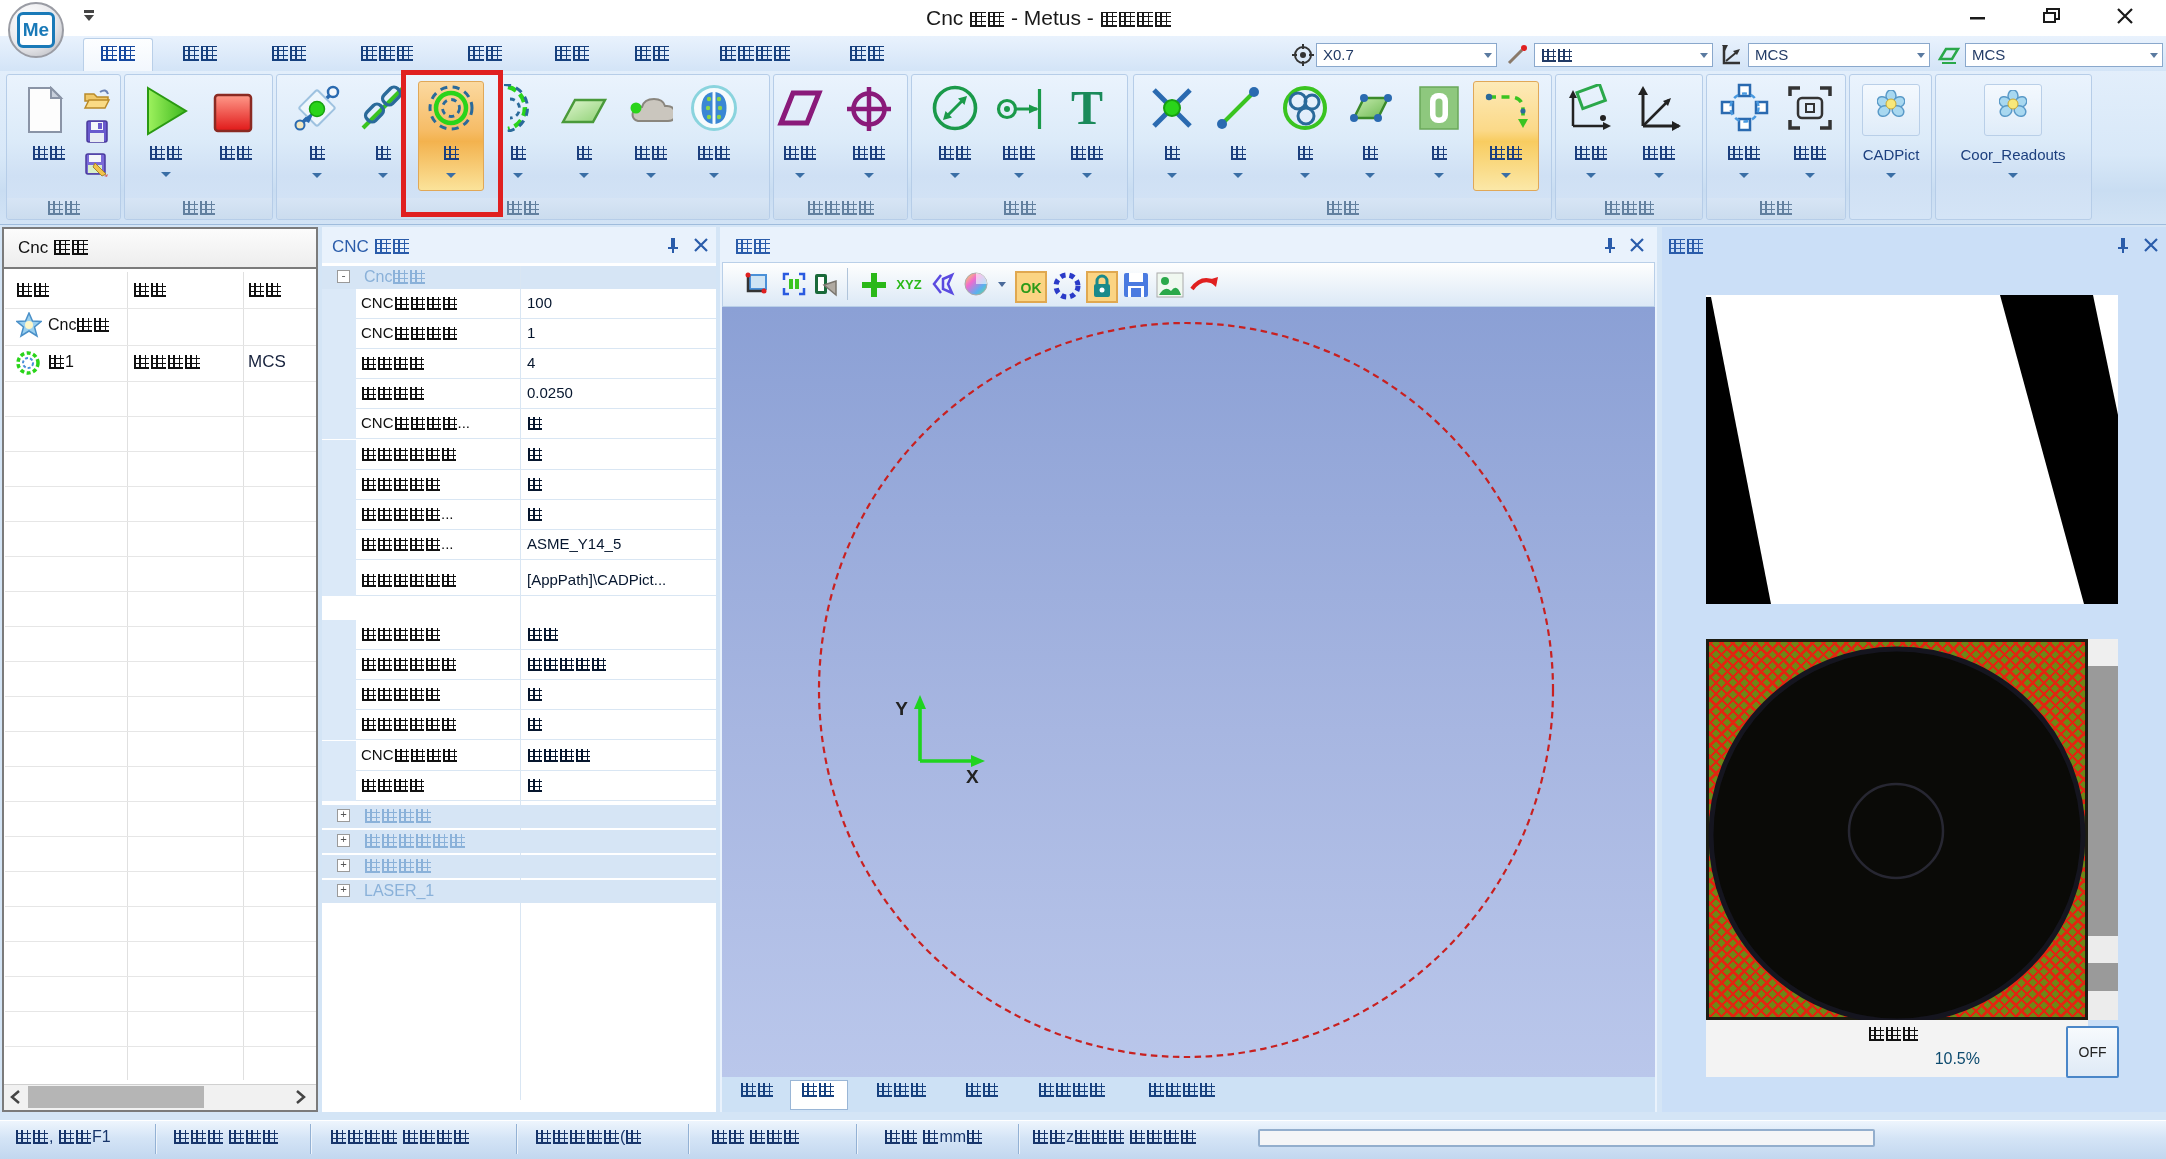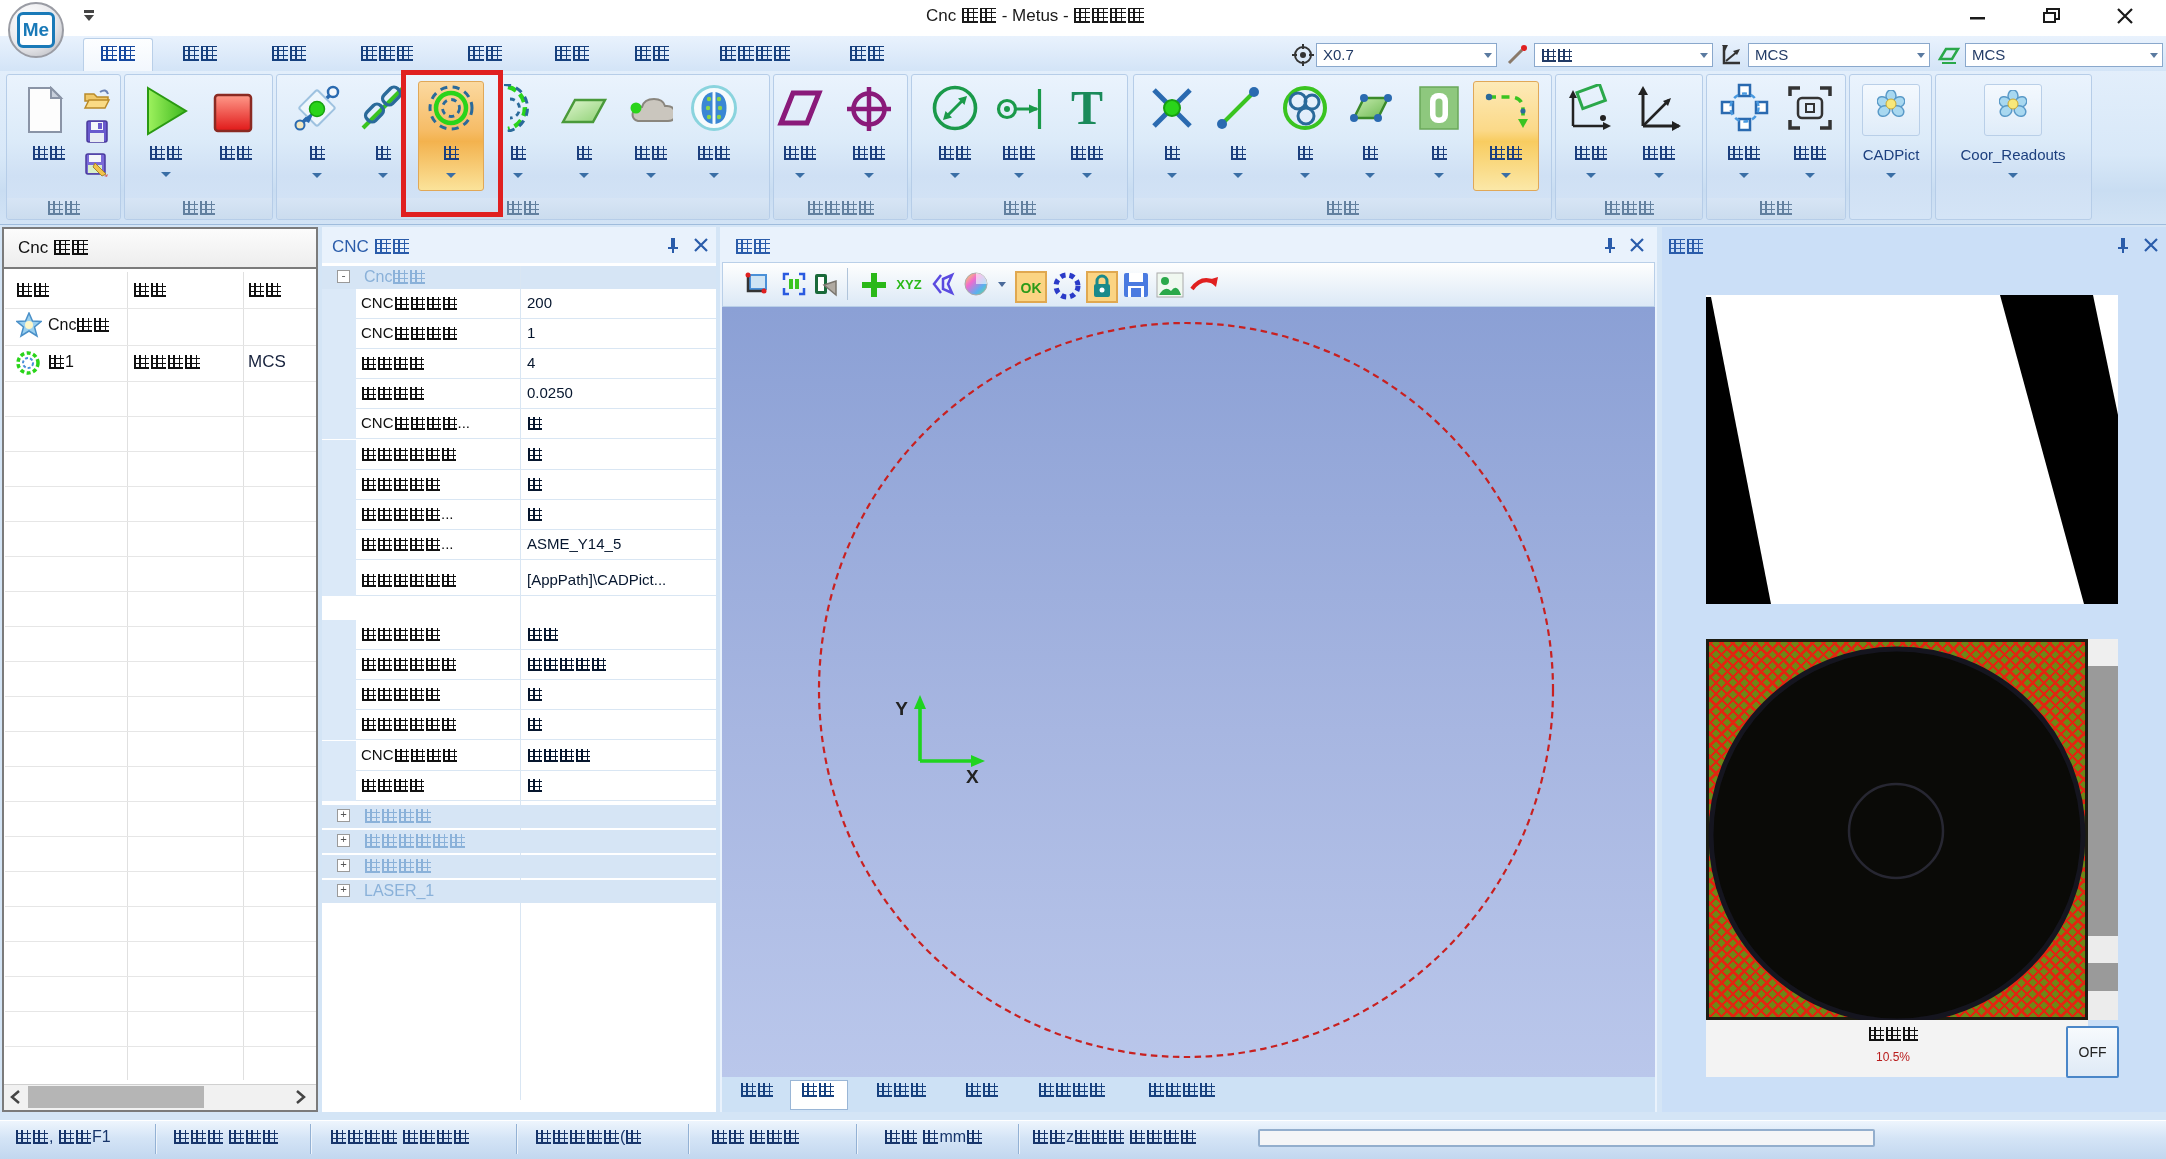--- a/index.html
+++ b/index.html
@@ -27,21 +27,21 @@
 font-size:11px;line-height:11px;text-align:center;font-family:"Liberation Mono",monospace}
 .gtab{position:absolute;top:1081px;font-size:16px;color:#16407e}
 </style></head><body>
 <div class="abs" style="left:0;top:0;width:2166px;height:36px;background:#fff"></div>
 <div class="abs" style="left:8px;top:2px;width:56px;height:56px;border-radius:50%;
 background:radial-gradient(circle at 35% 30%,#ffffff 0%,#e8e8ec 55%,#b0b2b8 100%);border:2px solid #9a9ca4;z-index:50"></div>
 <div class="abs" style="left:17px;top:12px;width:38px;height:36px;border-radius:6px;background:#fff;border:3px solid #1a7ab8;z-index:51;
 color:#1a7ab8;font-weight:bold;font-size:19px;text-align:center;line-height:30px">Me</div>
 <div class="abs" style="left:84px;top:10px;width:10px;height:2.5px;background:#444"></div>
 <div class="abs" style="left:84px;top:15px;width:0;height:0;border-left:5px solid transparent;border-right:5px solid transparent;border-top:6px solid #444"></div>
-<div class="abs" style="left:926px;top:6px;font-size:17px;color:#1a1a1a">Cnc <i class="g17"></i><i class="g17"></i> - Metus - <i class="g17"></i><i class="g17"></i><i class="g17"></i><i class="g17"></i></div>
+<div class="abs" style="left:926px;top:6px;font-size:21px;color:#1a1a1a">Cnc <i class="g17"></i><i class="g17"></i> - Metus - <i class="g17"></i><i class="g17"></i><i class="g17"></i><i class="g17"></i></div>
 <svg class="abs" style="left:1968px;top:4px" width="24" height="24" viewBox="0 0 24 24">
     <rect x="2" y="13" width="15" height="2.5" fill="#1a1a1a"></rect>
   </svg>
 <svg class="abs" style="left:2040px;top:4px" width="24" height="24" viewBox="0 0 24 24">
     <rect x="7" y="5" width="12" height="10" fill="none" stroke="#1a1a1a" stroke-width="2"></rect>
     <rect x="4" y="9" width="11" height="9" fill="#fff" stroke="#1a1a1a" stroke-width="2"></rect>
   </svg>
 <svg class="abs" style="left:2113px;top:4px" width="24" height="24" viewBox="0 0 24 24">
     <path d="M5 5 L19 19 M19 5 L5 19" stroke="#1a1a1a" stroke-width="2.2"></path>
   </svg>
@@ -422,21 +422,21 @@
     <path d="M3 3 L15 15 M15 3 L3 15" stroke="#2a5caa" stroke-width="2.2"></path>
   </svg>
 <div class="abs" style="left:322px;top:263px;width:394px;height:849px;background:#fff"></div>
 <div class="pcat" style="top:266px;height:23px">
     <span class="pm" style="top:4px">-</span>
     <span style="position:absolute;left:42px;top:2px">Cnc<i class="g16"></i><i class="g16"></i></span>
   </div>
 <div class="prow" style="top:289.0px">
     <span class="gut"></span>
     <span class="nm">CNC<i class="g15"></i><i class="g15"></i><i class="g15"></i><i class="g15"></i></span>
-    <span class="vl">200</span>
+    <span class="vl">100</span>
   </div>
 <div class="prow" style="top:319.1px">
     <span class="gut"></span>
     <span class="nm">CNC<i class="g15"></i><i class="g15"></i><i class="g15"></i><i class="g15"></i></span>
     <span class="vl">1</span>
   </div>
 <div class="prow" style="top:349.2px">
     <span class="gut"></span>
     <span class="nm"><i class="g15"></i><i class="g15"></i><i class="g15"></i><i class="g15"></i></span>
     <span class="vl">4</span>
@@ -648,21 +648,21 @@
     <circle cx="191" cy="196" r="186" fill="#0a0a07" stroke="#15151f" stroke-width="5"></circle>
 <circle cx="190" cy="192" r="47" fill="none" stroke="#272732" stroke-width="2.5"></circle>
   </svg>
 <div class="abs" style="left:2088px;top:639px;width:30px;height:27px;background:#efefef"></div>
 <div class="abs" style="left:2088px;top:666px;width:30px;height:270px;background:#9a9a9a"></div>
 <div class="abs" style="left:2088px;top:936px;width:30px;height:27px;background:#ececec"></div>
 <div class="abs" style="left:2088px;top:963px;width:30px;height:28px;background:#9a9a9a"></div>
 <div class="abs" style="left:2088px;top:991px;width:30px;height:29px;background:#ececec"></div>
 <div class="abs" style="left:1706px;top:1020px;width:382px;height:57px;background:#f3f3f3"></div>
 <div class="abs" style="left:1806px;top:1025px;width:174px;text-align:center;color:#111;font-size:16px"><i class="g16"></i><i class="g16"></i><i class="g16"></i></div>
-<div class="abs" style="left:1806px;top:1050px;width:174px;text-align:center;color:#b91c1c;font-size:12px">10.5%</div>
+<div class="abs" style="left:1806px;top:1050px;width:174px;text-align:right;color:#0c4a6e;font-size:16px">10.5%</div>
 <div class="abs" style="left:2066px;top:1026px;width:53px;height:52px;background:linear-gradient(180deg,#f7fafd,#dfeaf6);border:2px solid #4a86c8;border-radius:2px;color:#222;font-size:14px;text-align:center;line-height:48px">OFF</div>
 <div class="abs" style="left:0;top:1120px;width:2166px;height:39px;background:linear-gradient(180deg,#eef5fd 0%,#d4e4f6 45%,#c2d7ef 100%);border-top:1px solid #fff"></div>
 <div class="sbsep" style="left:155px"></div>
 <div class="sbsep" style="left:310px"></div>
 <div class="sbsep" style="left:516px"></div>
 <div class="sbsep" style="left:688px"></div>
 <div class="sbsep" style="left:856px"></div>
 <div class="sbsep" style="left:1018px"></div>
 <div class="sbtxt" style="left:15px"><i class="g16"></i><i class="g16"></i>, <i class="g16"></i><i class="g16"></i>F1</div>
 <div class="sbtxt" style="left:173px"><i class="g16"></i><i class="g16"></i><i class="g16"></i> <i class="g16"></i><i class="g16"></i><i class="g16"></i></div>

